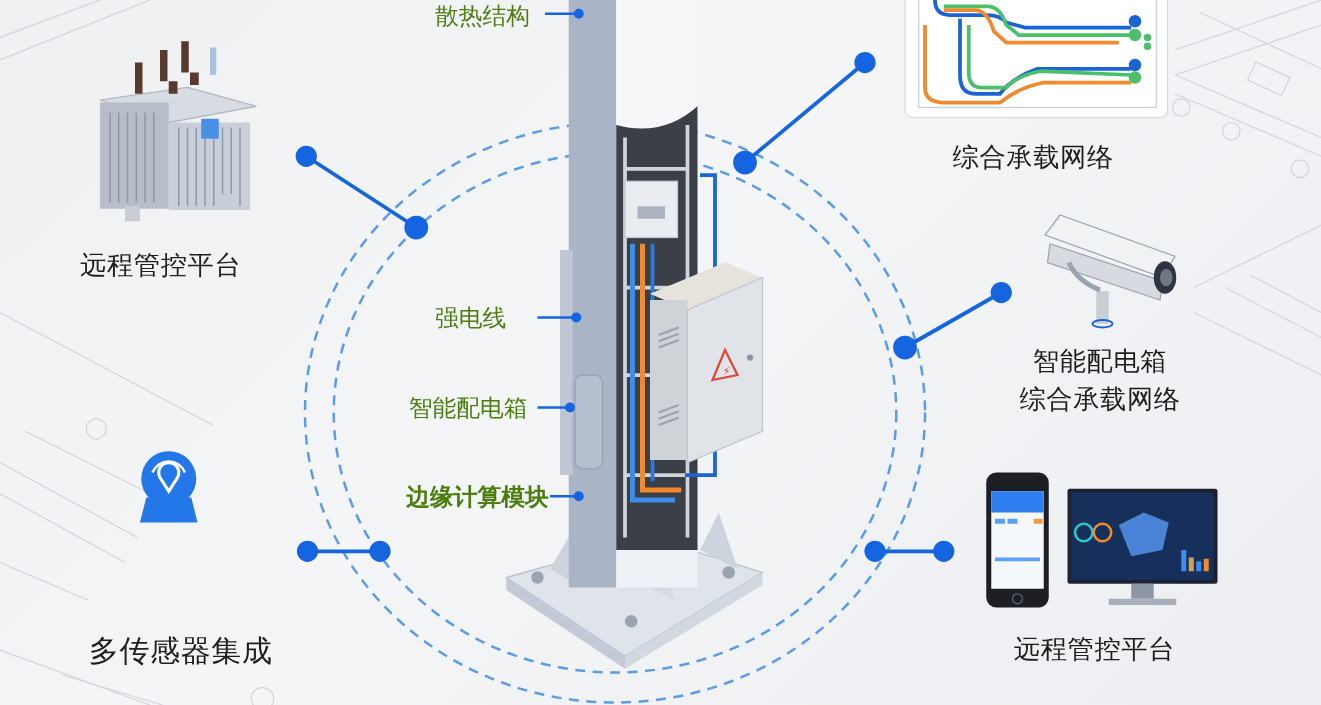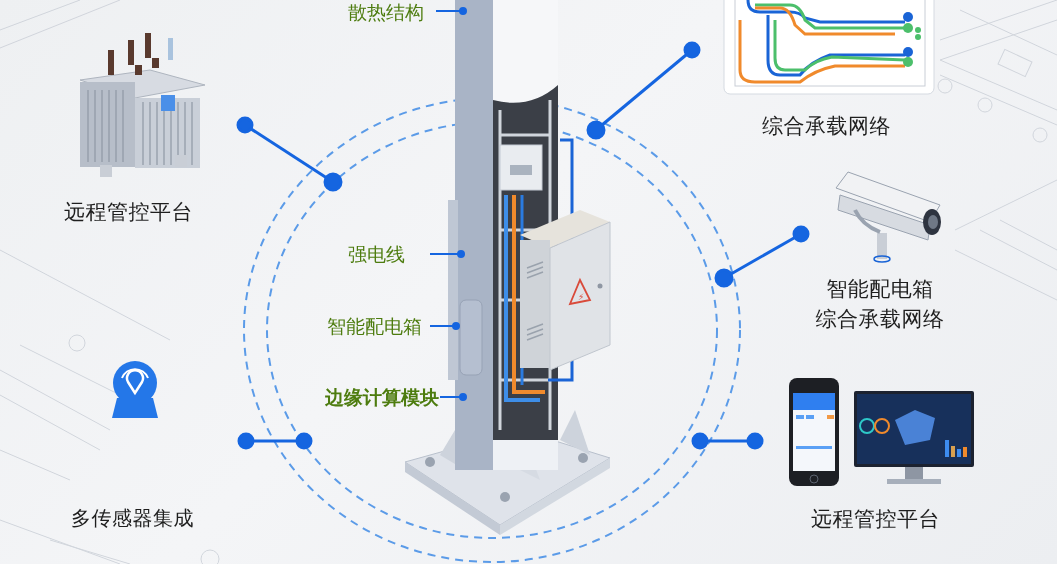--- a/index.html
+++ b/index.html
@@ -246,15 +246,15 @@
 <span class="pole-label" style="left:327px; top:314px;">智能配电箱</span>
 <span class="pole-label" style="left:325px; top:385px;font-weight:bold;">边缘计算模块</span>
 
 <span class="label" style="left:64px; top:198px;">远程管控平台</span>
 <span class="label" style="left:762px; top:112px;text-align:right;">综合承载网络</span>
 <div class="label center" style="left:805px; top:274px; width:150px; line-height:30px;">
   <div>智能配电箱</div>
   <div>综合承载网络</div>
 </div>
 <span class="label" style="left:811px; top:505px;">远程管控平台</span>
-<span class="label" style="left:71px; top:505px; font-size:20px;">多传感器集成</span>
+<span class="label" style="left:71px; top:505px; font-size:24px;">多传感器集成</span>
 
 </div>
 
 </body></html>

